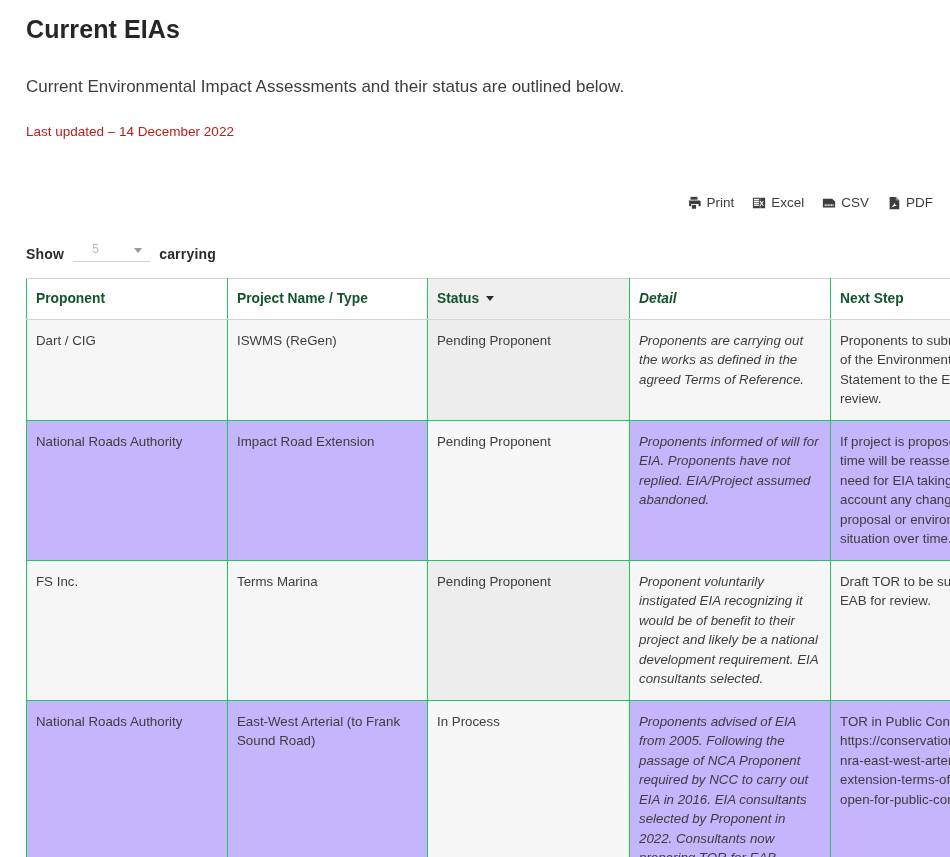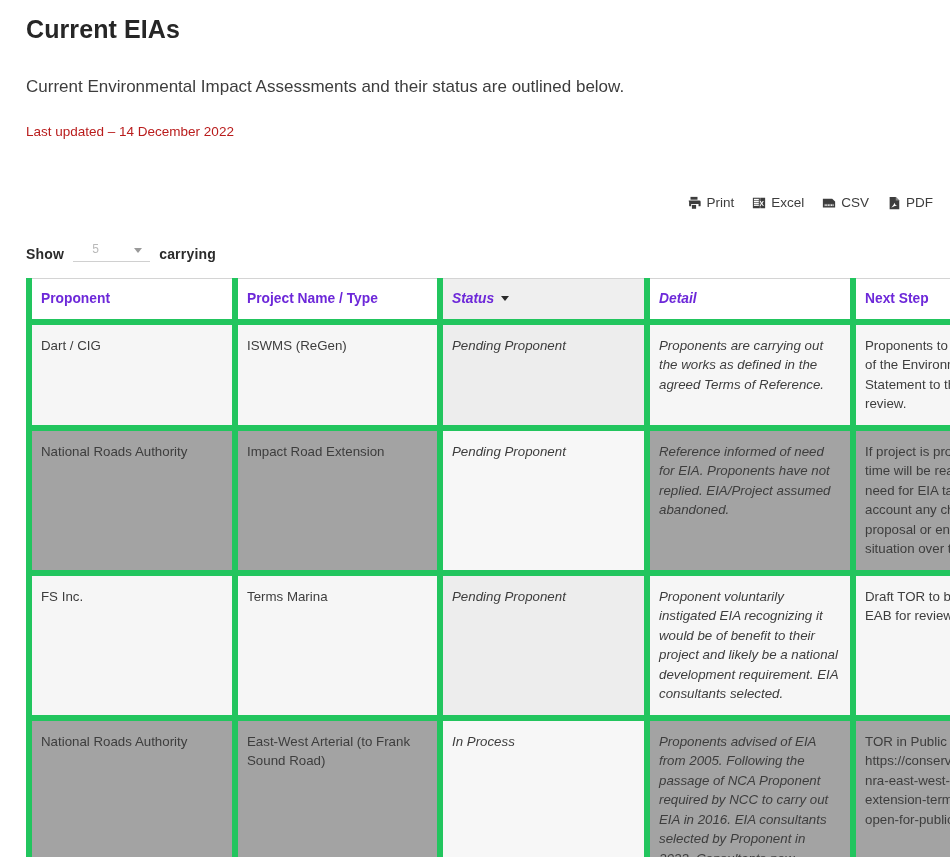--- a/index.html
+++ b/index.html
@@ -100,50 +100,50 @@
   
   table.eia {
     margin-top: 16px;
     border-collapse: collapse;
     width: 909px;
     table-layout: fixed;
     font-size: 13.3px;
     color: #3d3d3d;
   }
   table.eia th, table.eia td {
-    border: 6px solid #22c55e;
+    border: 1px solid #22c55e;
     text-align: left;
     vertical-align: top;
     padding: 11px 9px 11px 9px;
     line-height: 19.5px;
   }
   table.eia thead th {
     font-weight: bold;
-    color: #6d28d9;
+    color: #14532d;
     font-size: 13.8px;
     border-top: 1px solid #d4d4d4;
     border-bottom: 1px solid #d4d4d4;
     background: #ffffff;
     padding-top: 10px;
     padding-bottom: 10px;
     position: relative;
     white-space: nowrap;
   }
   table.eia thead th.sorted {
     background: #efefef;
   }
   table.eia tbody tr.odd td { background: #f6f6f6; }
-  table.eia tbody tr.even td { background: #a3a3a3; }
+  table.eia tbody tr.even td { background: #c4b5fd; }
   table.eia tbody tr.odd td.col-status { background: #ededed; }
   table.eia tbody tr.even td.col-status { background: #f7f7f7; }
   table.eia tbody tr:last-child td { border-bottom: 1px solid #d4d4d4; }
 
   .col-proponent { width: 182px; }
   .col-project   { width: 181px; }
-  .col-status    { width: 183px; font-style: italic; }
+  .col-status    { width: 183px; }
   .col-detail    { width: 182px; font-style: italic; }
   .col-next      { width: 181px; }
 
   .sort-caret {
     display: inline-block;
     margin-left: 7px;
     width: 0; height: 0;
     border-left: 4.5px solid transparent;
     border-right: 4.5px solid transparent;
     border-top: 5px solid #2b2b2b;
@@ -258,21 +258,21 @@
         <td class="col-proponent">Dart / CIG</td>
         <td class="col-project">ISWMS (ReGen)</td>
         <td class="col-status">Pending Proponent</td>
         <td class="col-detail">Proponents are carrying out the works as defined in the agreed Terms of Reference.</td>
         <td class="col-next">Proponents to submit chapters of the Environmental Statement to the EAB for review.</td>
       </tr>
       <tr class="even">
         <td class="col-proponent">National Roads Authority</td>
         <td class="col-project">Impact Road Extension</td>
         <td class="col-status">Pending Proponent</td>
-        <td class="col-detail">Reference informed of need for EIA. Proponents have not replied. EIA/Project assumed abandoned.</td>
+        <td class="col-detail">Proponents informed of will for EIA. Proponents have not replied. EIA/Project assumed abandoned.</td>
         <td class="col-next">If project is proposed a third time will be reassessed for need for EIA taking into account any changes to proposal or environmental situation over time.</td>
       </tr>
       <tr class="odd">
         <td class="col-proponent">FS Inc.</td>
         <td class="col-project">Terms Marina</td>
         <td class="col-status">Pending Proponent</td>
         <td class="col-detail">Proponent voluntarily instigated EIA recognizing it would be of benefit to their project and likely be a national development requirement. EIA consultants selected.</td>
         <td class="col-next">Draft TOR to be submitted to EAB for review.</td>
       </tr>
       <tr class="even">

